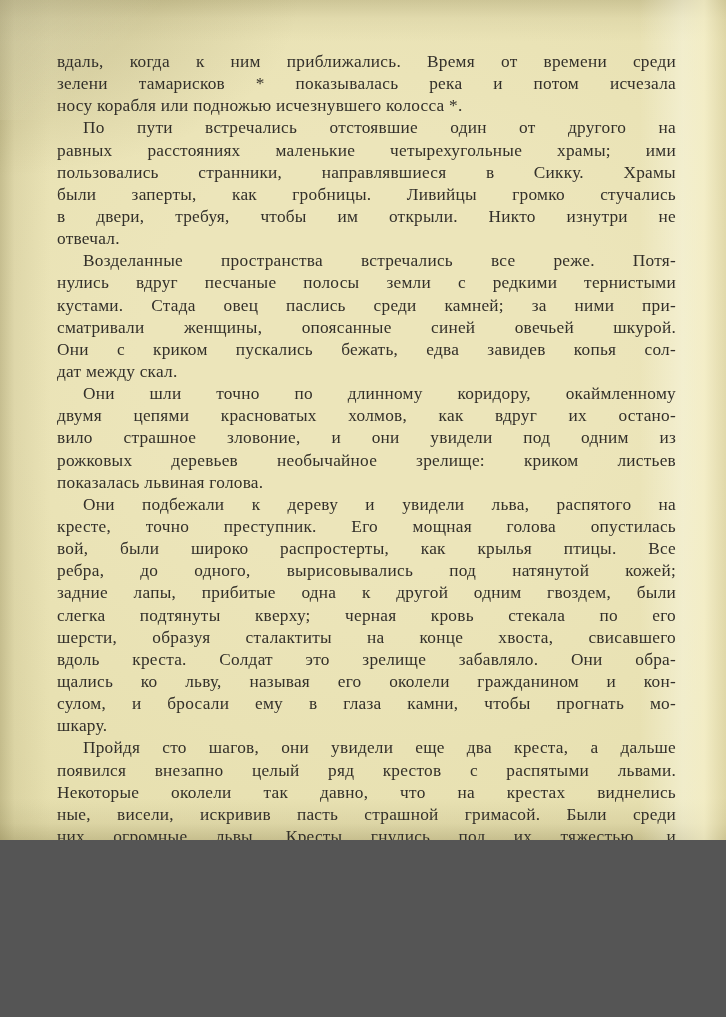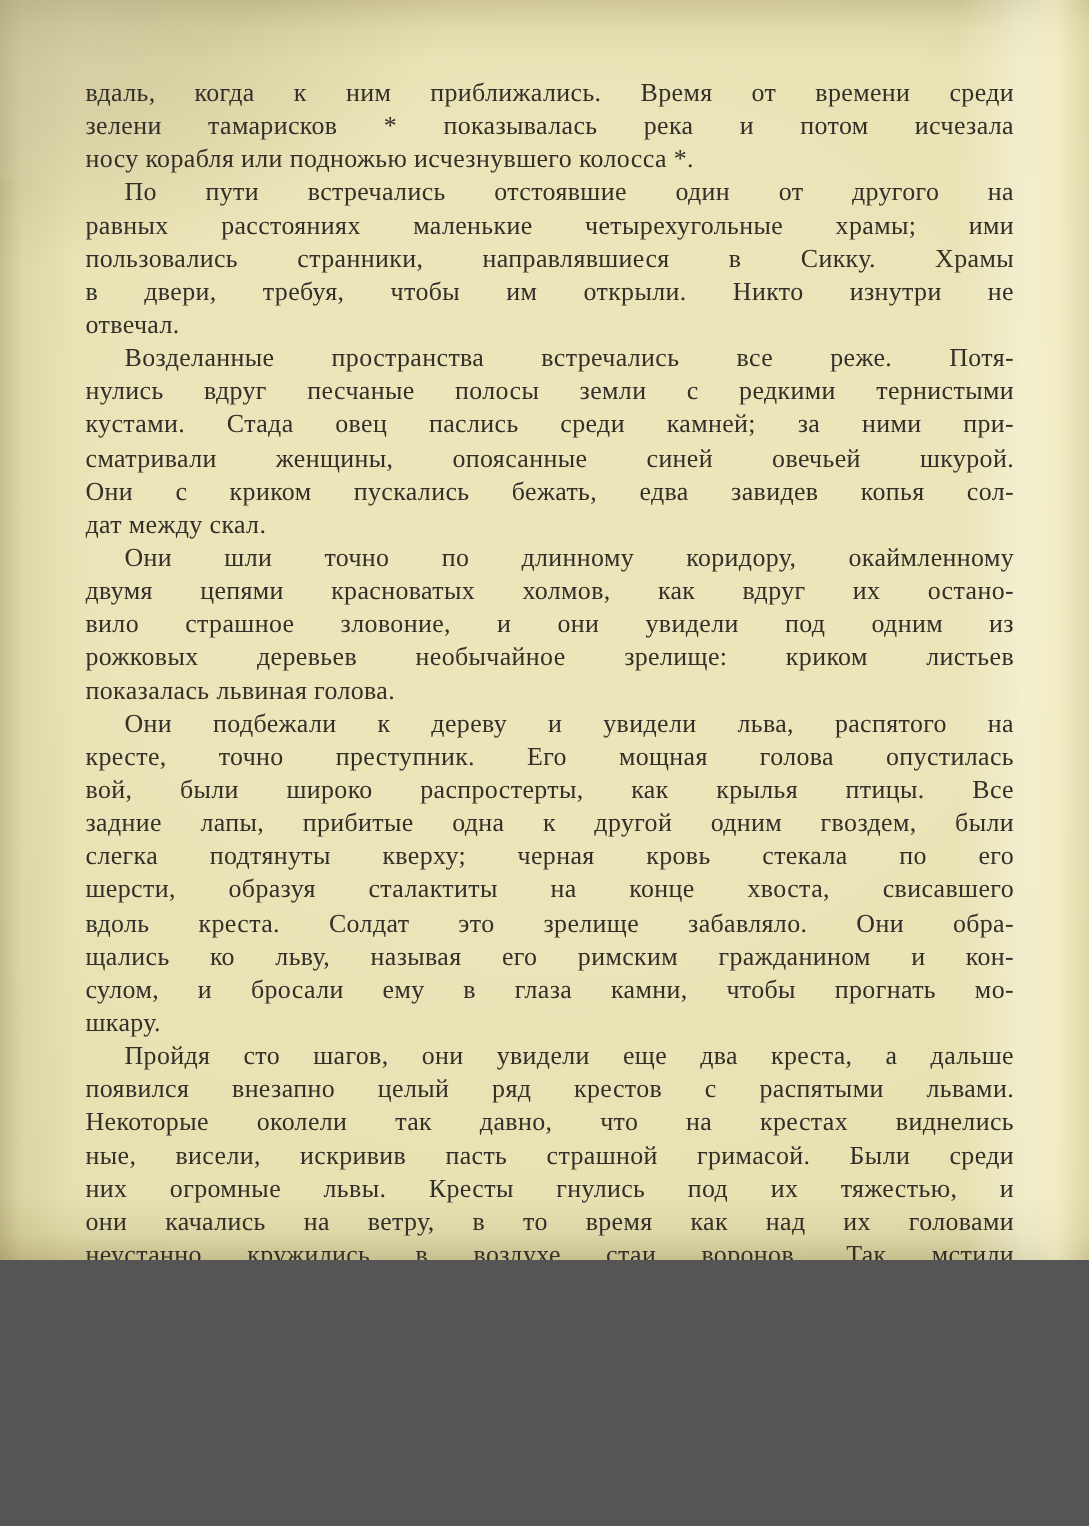--- a/index.html
+++ b/index.html
@@ -103,20 +103,21 @@
   <div class="text-block">
       <div class="para">
         <div class="line">вдаль, когда к ним приближались. Время от времени среди</div>
         <div class="line">зелени тамарисков * показывалась река и потом исчезала</div>
         <div class="line last">носу корабля или подножью исчезнувшего колосса *.</div>
       </div>
       <div class="para indent">
         <div class="line">По пути встречались отстоявшие один от другого на</div>
         <div class="line">равных расстояниях маленькие четырехугольные храмы; ими</div>
         <div class="line">пользовались странники, направлявшиеся в Сикку. Храмы</div>
+        <div class="line">были заперты, как гробницы. Ливийцы громко стучались</div>
         <div class="line">в двери, требуя, чтобы им открыли. Никто изнутри не</div>
         <div class="line last">отвечал.</div>
       </div>
       <div class="para indent">
         <div class="line">Возделанные пространства встречались все реже. Потя-</div>
         <div class="line">нулись вдруг песчаные полосы земли с редкими тернистыми</div>
         <div class="line">кустами. Стада овец паслись среди камней; за ними при-</div>
         <div class="line">сматривали женщины, опоясанные синей овечьей шкурой.</div>
         <div class="line">Они с криком пускались бежать, едва завидев копья сол-</div>
         <div class="line last">дат между скал.</div>
@@ -125,25 +126,26 @@
         <div class="line">Они шли точно по длинному коридору, окаймленному</div>
         <div class="line">двумя цепями красноватых холмов, как вдруг их остано-</div>
         <div class="line">вило страшное зловоние, и они увидели под одним из</div>
         <div class="line">рожковых деревьев необычайное зрелище: криком листьев</div>
         <div class="line last">показалась львиная голова.</div>
       </div>
       <div class="para indent">
         <div class="line">Они подбежали к дереву и увидели льва, распятого на</div>
         <div class="line">кресте, точно преступник. Его мощная голова опустилась</div>
         <div class="line">вой, были широко распростерты, как крылья птицы. Все</div>
+        <div class="line">ребра, до одного, вырисовывались под натянутой кожей;</div>
         <div class="line">задние лапы, прибитые одна к другой одним гвоздем, были</div>
         <div class="line">слегка подтянуты кверху; черная кровь стекала по его</div>
         <div class="line">шерсти, образуя сталактиты на конце хвоста, свисавшего</div>
         <div class="line">вдоль креста. Солдат это зрелище забавляло. Они обра-</div>
-        <div class="line">щались ко льву, называя его римским гражданином и кон-</div>
+        <div class="line">щались ко льву, называя его околели гражданином и кон-</div>
         <div class="line">сулом, и бросали ему в глаза камни, чтобы прогнать мо-</div>
         <div class="line last">шкару.</div>
       </div>
       <div class="para indent">
         <div class="line">Пройдя сто шагов, они увидели еще два креста, а дальше</div>
         <div class="line">появился внезапно целый ряд крестов с распятыми львами.</div>
         <div class="line">Некоторые околели так давно, что на крестах виднелись</div>
         <div class="line">ные, висели, искривив пасть страшной гримасой. Были среди</div>
         <div class="line">них огромные львы. Кресты гнулись под их тяжестью, и</div>
         <div class="line">они качались на ветру, в то время как над их головами</div>

